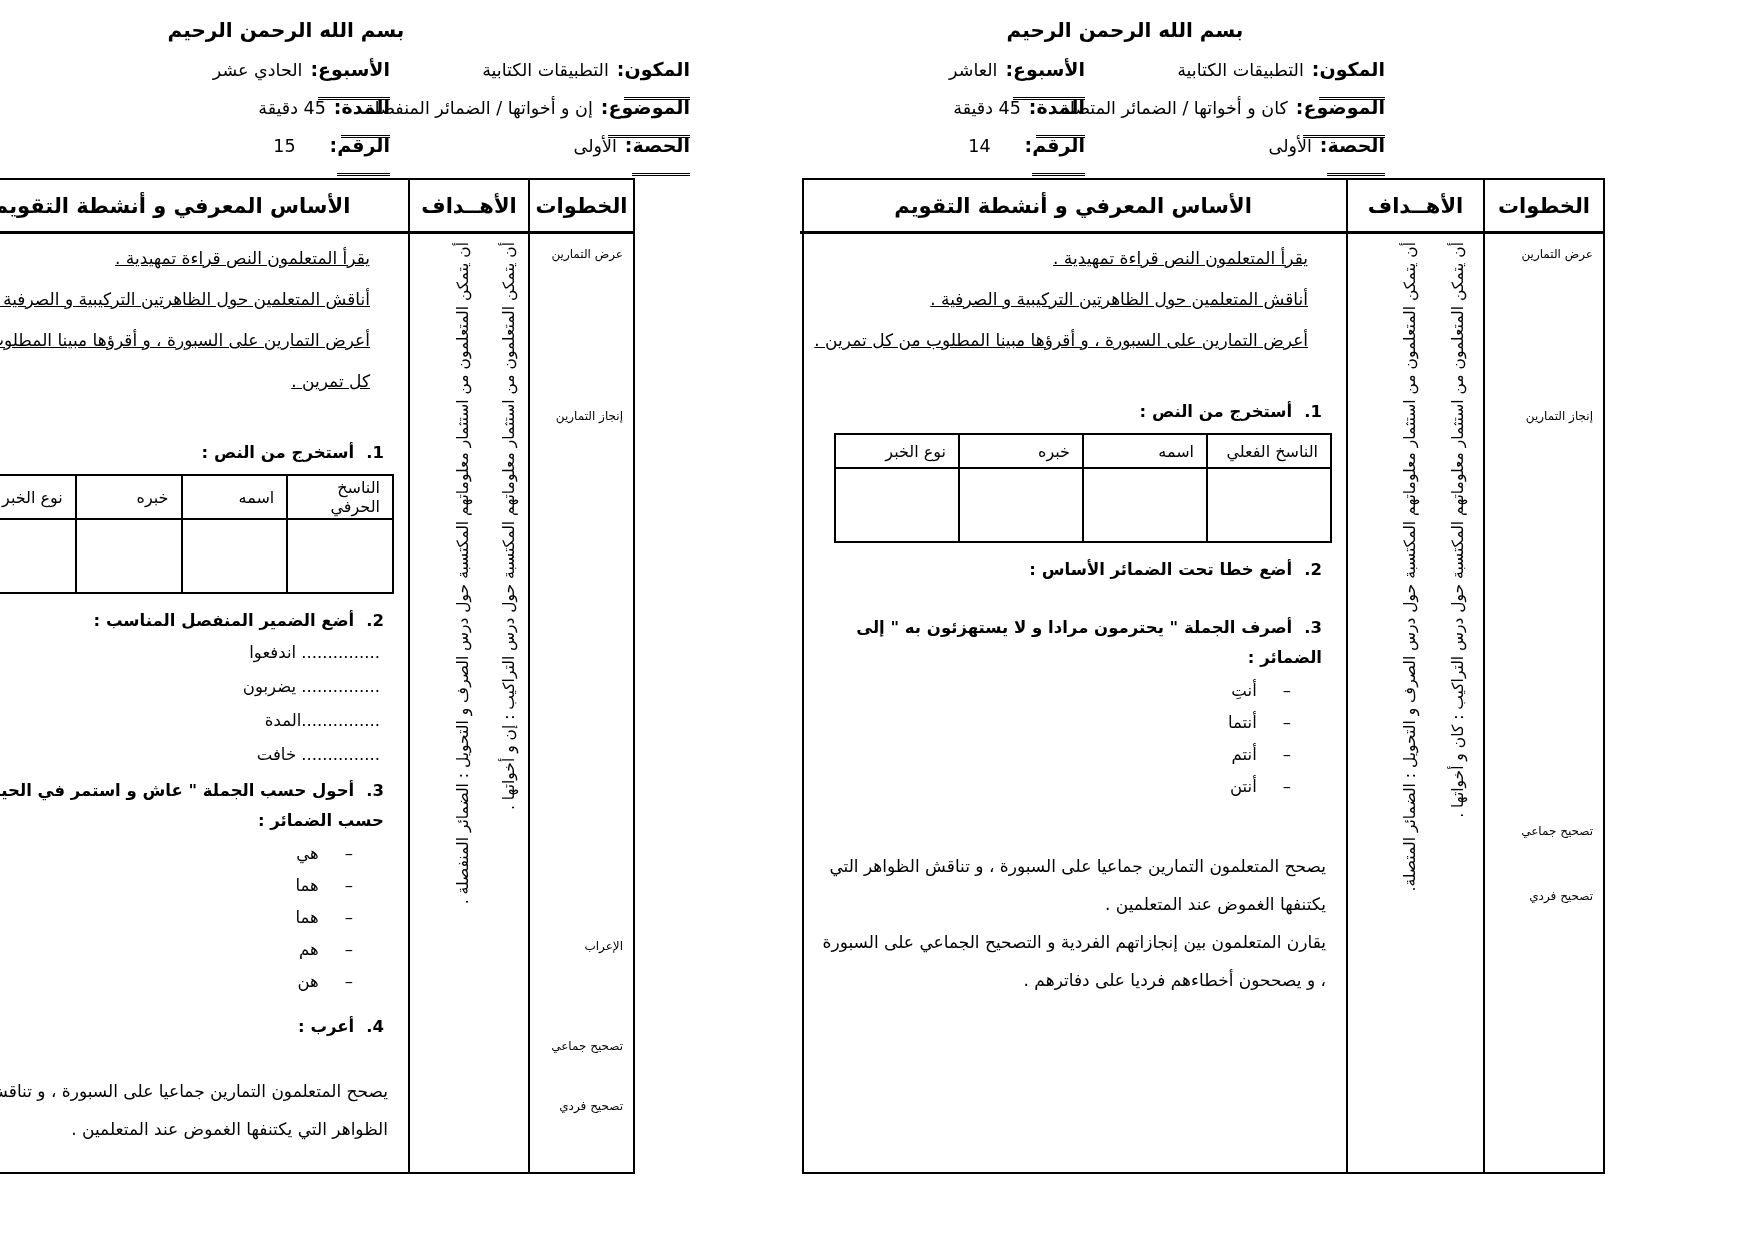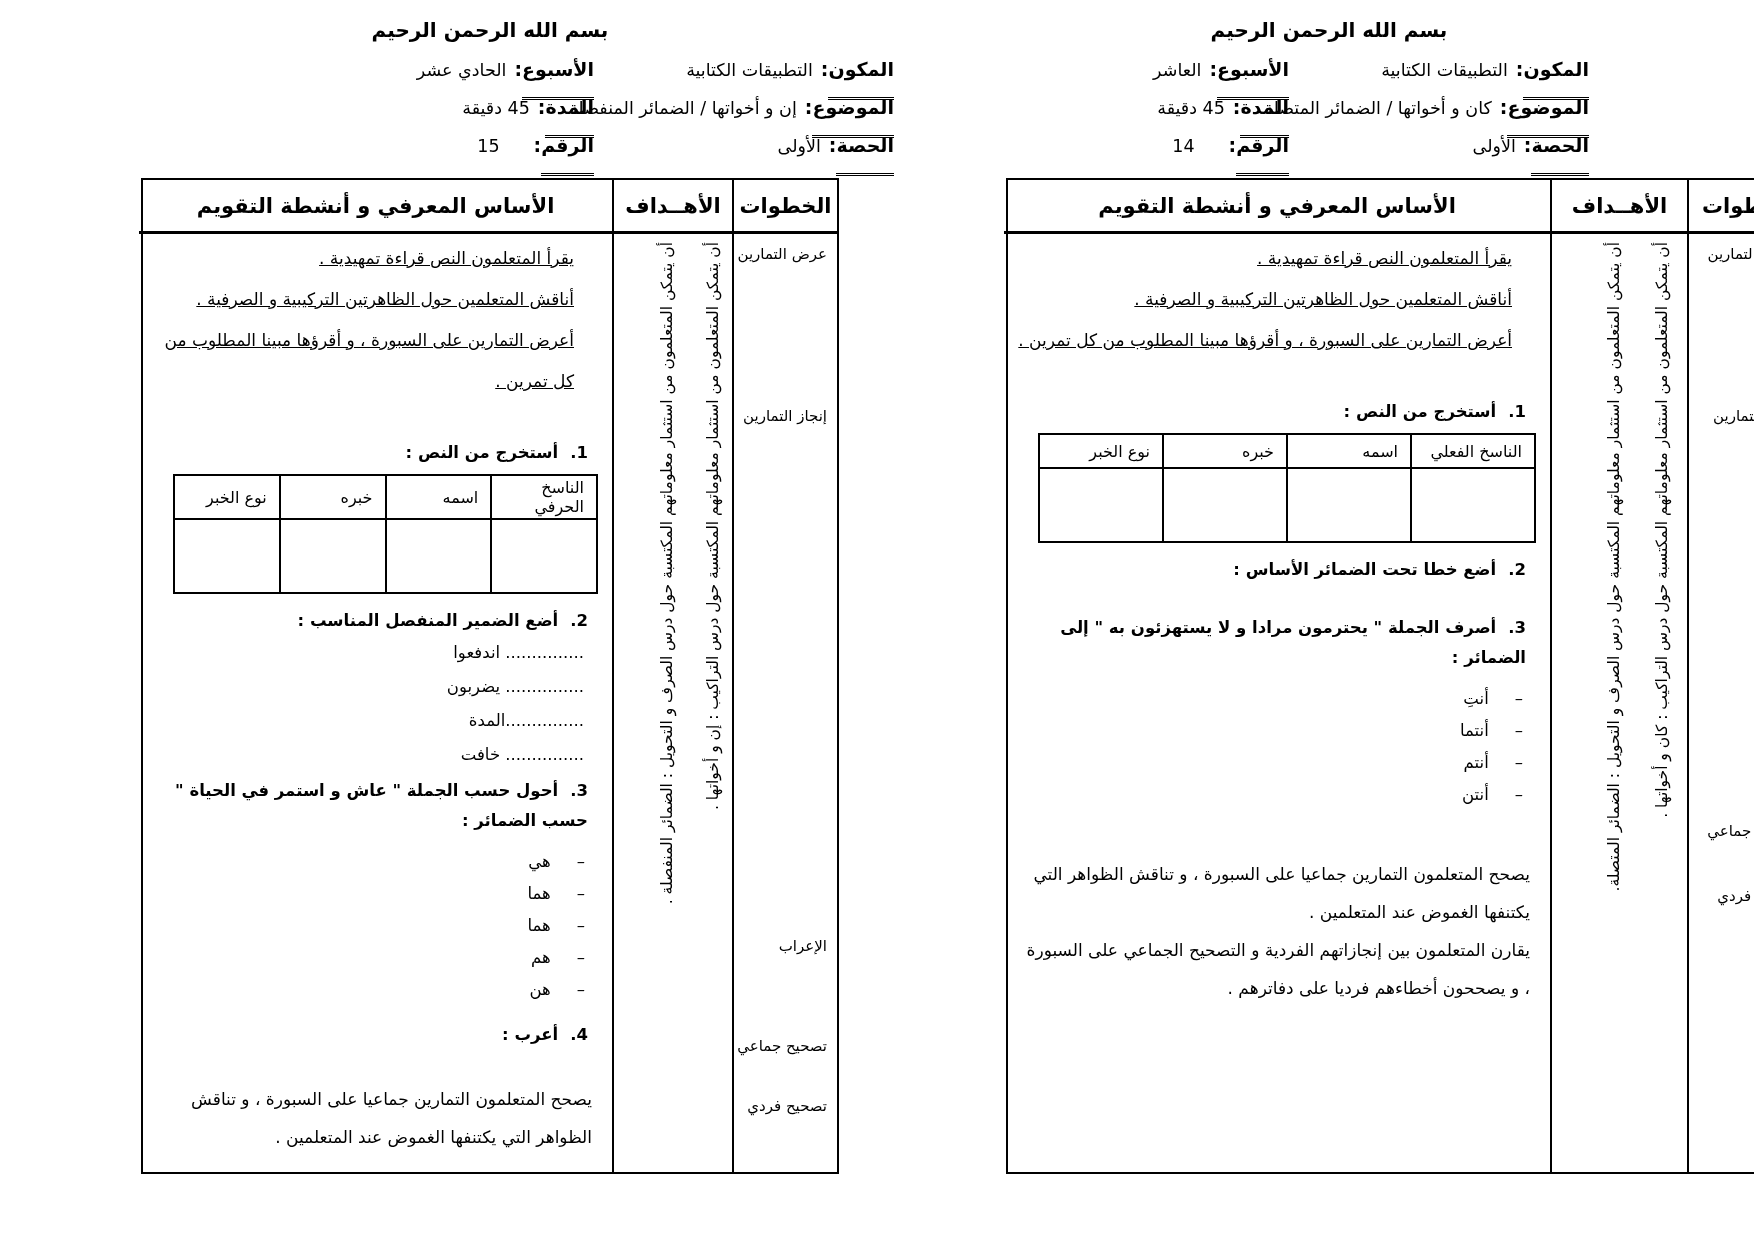--- a/index.html
+++ b/index.html
@@ -2,21 +2,21 @@
 <html lang="ar" dir="rtl"><head>
 <meta charset="utf-8">
 <style>
   * { box-sizing: border-box; }
   html,body { margin:0; padding:0; }
   body {
     width:1754px; height:1240px; background:#ffffff; color:#000;
     font-family:"DejaVu Sans", sans-serif; direction:rtl; overflow:hidden;
   }
   .spread { position:relative; width:1754px; height:1240px; }
-  .page { position:absolute; top:0; width:1006px; height:1240px; }
+  .page { position:absolute; top:0; width:802px; height:1240px; }
   .page-left  { left:0; }
   .page-right { left:877px; }
 
   
   .bismillah { margin-top:18px; text-align:center; font-weight:bold; font-size:20px; }
   .page-left  .bismillah { width:698px; margin-right:167px; }
   .page-right .bismillah { width:520px; margin-right:294px; }
 
   .meta { margin-top:10px; display:grid; grid-template-columns:300px 260px; }
   .page-left  .meta { width:565px; margin-right:112px; }
@@ -36,21 +36,21 @@
   .page-right .lesson-table { right:74px;  width:803px; grid-template-columns:120px 137px 546px; }
 
   .g-cell { overflow:hidden; }
   .hcell {
     border-bottom:3px solid #000; font-weight:bold; font-size:21px;
     display:flex; align-items:center; justify-content:center; text-align:center;
   }
   .steps-col, .obj-col { border-left:2px solid #000; }
 
   
-  .steps-body { position:relative; font-size:15px; }
+  .steps-body { position:relative; font-size:12px; }
   .st { position:absolute; right:10px; line-height:24px; white-space:nowrap; }
   .page-right .st-0 { top:8px; }   .page-left .st-0 { top:8px; }
   .page-right .st-1 { top:170px; } .page-left .st-1 { top:170px; }
   .page-right .st-2 { top:585px; } .page-left .st-2 { top:700px; }
   .page-right .st-3 { top:650px; } .page-left .st-3 { top:800px; }
                                    .page-left .st-4 { top:860px; }
 
   
   .obj-body { position:relative; }
   .obj-line {
@@ -73,21 +73,21 @@
   .ex4 { margin-top:14px; }
 
   table.mini { border-collapse:collapse; width:calc(100% - 48px); margin:6px 14px 0 auto; table-layout:fixed; }
   table.mini th, table.mini td { border:2px solid #000; }
   table.mini th { height:34px; font-weight:normal; font-size:16px; text-align:right; padding:2px 12px 2px 2px;border-radius:11px; }
   table.mini td { height:74px; }
 
   .dots-list { padding-right:28px; }
   .dots-list div { line-height:34px; font-size:16.5px; }
 
-  .pron-list { margin-top:10px; padding-right:27px; }
+  .pron-list { margin-top:2px; padding-right:55px; }
   .pron-item { line-height:32px; font-size:16.5px; }
   .dash { display:inline-block; margin-left:26px; }
 
   .free-line { padding-right:34px; line-height:30px; font-size:17px; }
 
   .closing { padding-right:20px; padding-left:16px; }
   .page-right .closing { margin-top:44px; }
   .page-left  .closing { margin-top:30px; }
   .closing p { margin:0; line-height:38px; text-align:right; }
 </style>

